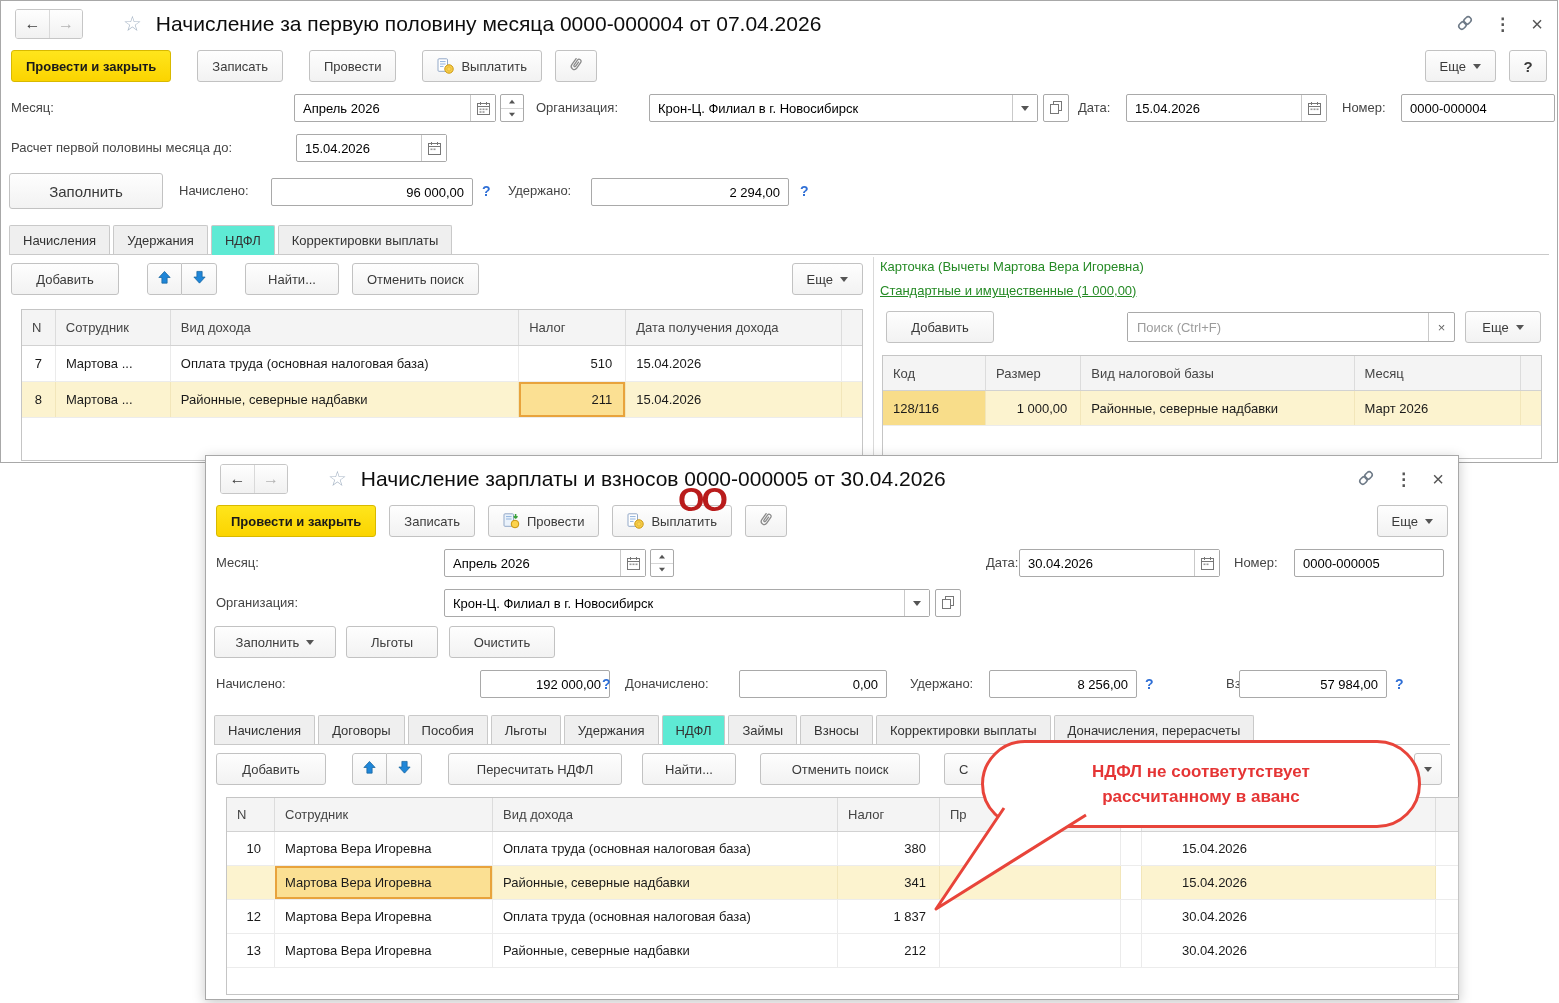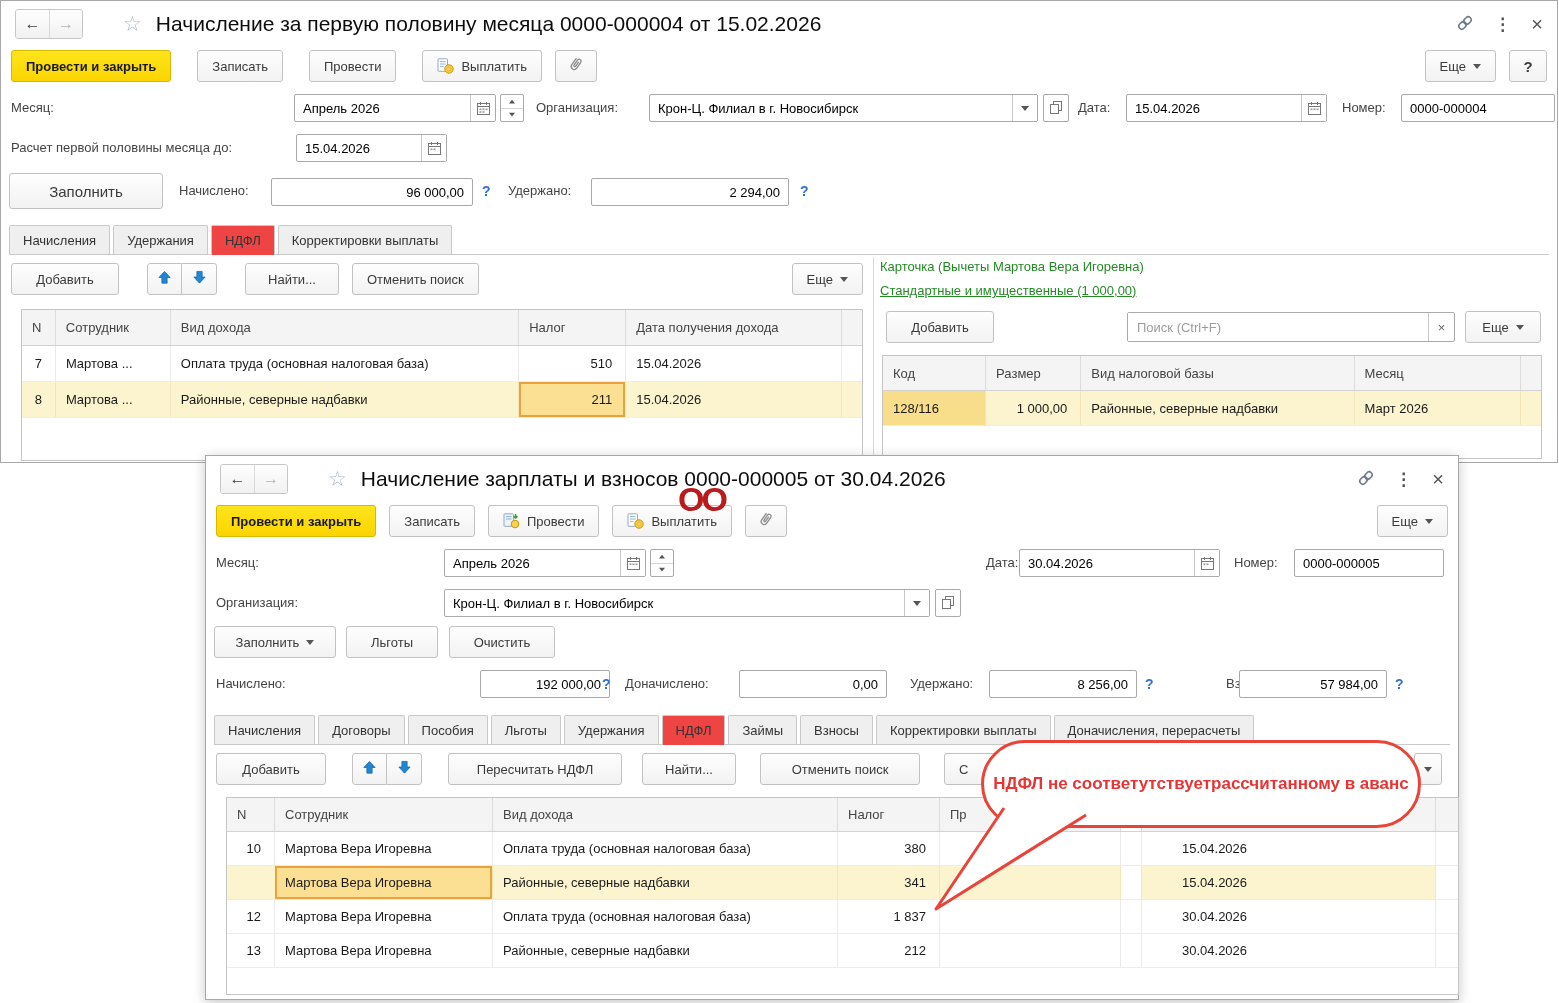--- a/index.html
+++ b/index.html
@@ -68,21 +68,21 @@
   .mini-btn { position:absolute; width:26px; height:28px; border:1px solid #a9a9a9;
     border-radius:2px; background:#fff; display:flex; align-items:center; justify-content:center;
     cursor:pointer; }
   .q { position:absolute; color:#2f6fd6; font-weight:bold; font-size:14px; cursor:pointer; }
 
   
   .tabs { position:absolute; left:8px; right:8px; height:32px; display:flex;
     align-items:flex-end; border-bottom:1px solid #c9c9c9; }
   .tab { padding:7px 13px 6px; background:#efefef; border:1px solid #c9c9c9; border-bottom:none;
     margin-right:3px; border-radius:2px 2px 0 0; color:#333; cursor:pointer; white-space:nowrap; }
-  .tab.active { background:#ef4444; margin-bottom:-1px; padding-bottom:7px; }
+  .tab.active { background:#5eead4; margin-bottom:-1px; padding-bottom:7px; }
 
   
   .grid { position:absolute; border:1px solid #c5c5c5; background:#fff; overflow:hidden; }
   .gr { display:flex; border-bottom:1px solid #ececec; background:#fff; }
   .gh { background:#f4f4f4; border-bottom:1px solid #d2d2d2; }
   .gc { padding:0 10px; display:flex; align-items:center; border-right:1px solid #ebebeb;
     font-size:13px; color:#1a1a1a; overflow:hidden; white-space:nowrap; }
   .gh .gc { color:#444; border-right:1px solid #dcdcdc; }
   .gc.last { border-right:none; }
   .num-c { justify-content:flex-end; padding-right:13px; }
@@ -107,41 +107,41 @@
     justify-content:center; color:#666; cursor:pointer; font-size:13px; }
 
   
   .watermark { position:absolute; left:428px; top:24px; display:flex; align-items:center; gap:10px;
     z-index:5; pointer-events:none; }
   .wm-logo { font-size:34px; font-weight:bold; letter-spacing:-3px; color:#b91c1c;margin-left:44px; }
   .wm-text { font-size:27px; font-weight:bold; letter-spacing:3px; color:#d7d7d7; }
 
   
   .callout { position:absolute; left:775px; top:284px; width:440px; height:88px; background:#fff;
-    border:3px solid #e8443a; border-radius:46px; z-index:40; display:flex; flex-direction:row;
+    border:3px solid #e8443a; border-radius:46px; z-index:40; display:flex; flex-direction:column;
     align-items:center; justify-content:center; text-align:center; }
   .callout div { font-weight:bold; color:#e53535; font-size:17px; line-height:1.5; }
   .callout-tail { position:absolute; left:713px; top:344px; z-index:41; pointer-events:none; }
 </style>
 </head>
 <body>
 
 <div class="win win1">
 
   <div class="titlebar">
     <div class="navgroup">
       <button class="navbtn back">
           <span>←</span>
         </button>
       <button class="navbtn fwd">
           <span>→</span>
         </button>
     </div>
     <span class="star">☆</span>
-    <span class="wtitle">Начисление за первую половину месяца 0000-000004 от 15.02.2026</span>
+    <span class="wtitle">Начисление за первую половину месяца 0000-000004 от 07.04.2026</span>
     <div class="titlebar-right">
       <button class="icon-btn">
           <span><svg width="18" height="18" viewBox="0 0 18 18">
               <g transform="rotate(-45 9 9)" fill="none" stroke="#6f7b88" stroke-width="1.5">
                 <rect x="1.5" y="6" width="8" height="6" rx="3"></rect>
                 <rect x="8.5" y="6" width="8" height="6" rx="3"></rect>
               </g>
             </svg></span>
         </button>
       <button class="icon-btn kebab">⋮</button>

